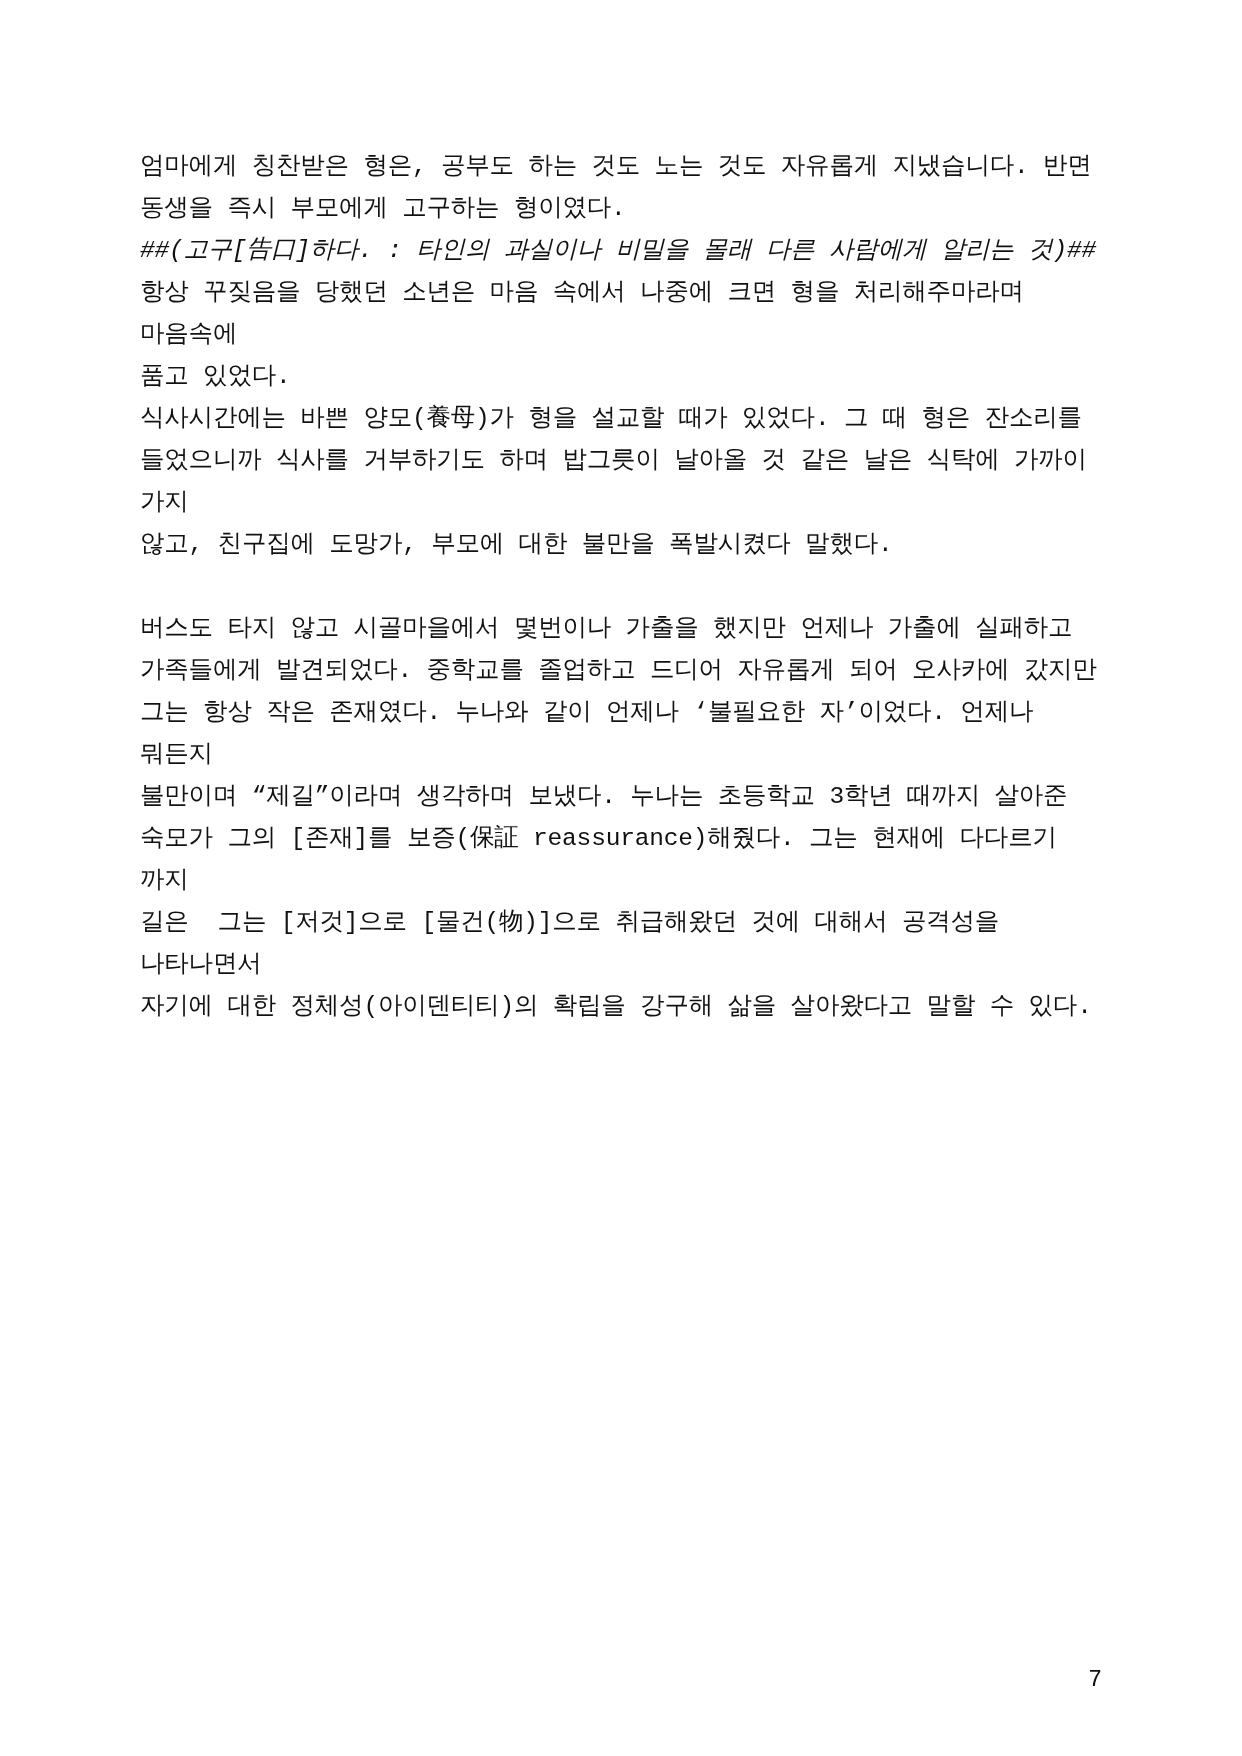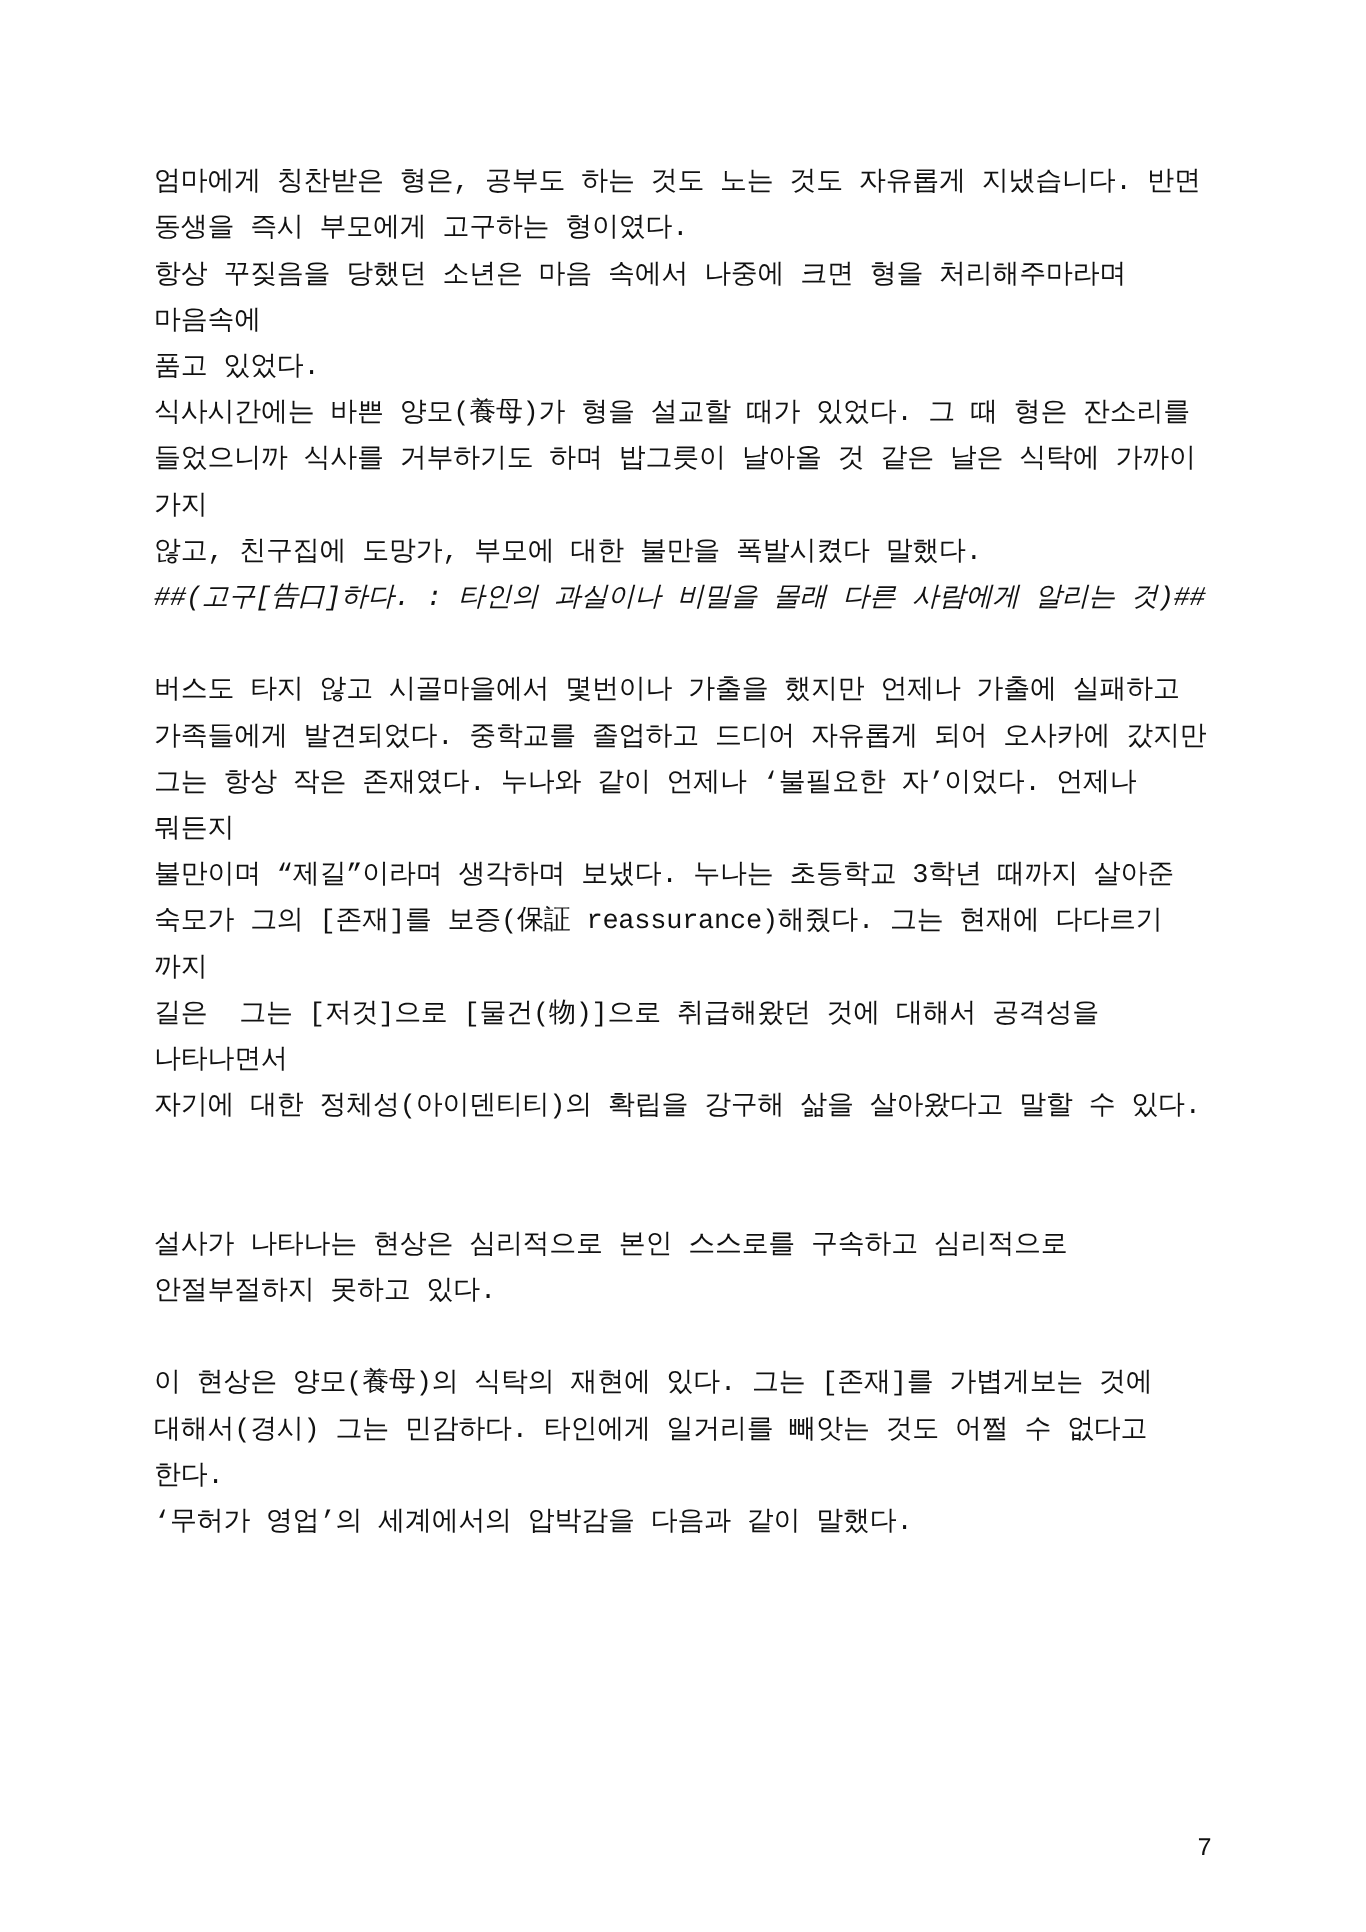--- a/index.html
+++ b/index.html
@@ -53,40 +53,35 @@
 </style>
 </head>
 <body>
 
 <div class="page">
 
   <div class="content">
 
     <p class="para">엄마에게 칭찬받은 형은, 공부도 하는 것도 노는 것도 자유롭게 지냈습니다. 반면
 동생을 즉시 부모에게 고구하는 형이였다.</p>
+    <p class="para italic">##(고구[告口]하다. : 타인의 과실이나 비밀을 몰래 다른 사람에게 알리는 것)##</p>
     <p class="para">항상 꾸짖음을 당했던 소년은 마음 속에서 나중에 크면 형을 처리해주마라며 마음속에
 품고 있었다.
 식사시간에는 바쁜 양모(養母)가 형을 설교할 때가 있었다. 그 때 형은 잔소리를
 들었으니까 식사를 거부하기도 하며 밥그릇이 날아올 것 같은 날은 식탁에 가까이 가지
 않고, 친구집에 도망가, 부모에 대한 불만을 폭발시켰다 말했다.</p>
-    <p class="para italic">##(고구[告口]하다. : 타인의 과실이나 비밀을 몰래 다른 사람에게 알리는 것)##</p>
     <div class="spacer"></div>
     <p class="para">버스도 타지 않고 시골마을에서 몇번이나 가출을 했지만 언제나 가출에 실패하고
 가족들에게 발견되었다. 중학교를 졸업하고 드디어 자유롭게 되어 오사카에 갔지만
 그는 항상 작은 존재였다. 누나와 같이 언제나 ‘불필요한 자’이었다. 언제나 뭐든지
 불만이며 “제길”이라며 생각하며 보냈다. 누나는 초등학교 3학년 때까지 살아준
 숙모가 그의 [존재]를 보증(保証 reassurance)해줬다. 그는 현재에 다다르기 까지
 길은  그는 [저것]으로 [물건(物)]으로 취급해왔던 것에 대해서 공격성을 나타나면서
 자기에 대한 정체성(아이덴티티)의 확립을 강구해 삶을 살아왔다고 말할 수 있다.</p>
     <div class="spacer"></div>
     <div class="spacer"></div>
-    <p class="para">설사가 나타나는 현상은 심리적으로 본인 스스로를 구속하고 심리적으로
-안절부절하지 못하고 있다.</p>
     <div class="spacer"></div>
-    <p class="para">이 현상은 양모(養母)의 식탁의 재현에 있다. 그는 [존재]를 가볍게보는 것에
-대해서(경시) 그는 민감하다. 타인에게 일거리를 빼앗는 것도 어쩔 수 없다고 한다.
-‘무허가 영업’의 세계에서의 압박감을 다음과 같이 말했다.</p>
 
   </div>
 
   <div class="page-number">7</div>
 
 </div>
 
 </body></html>

